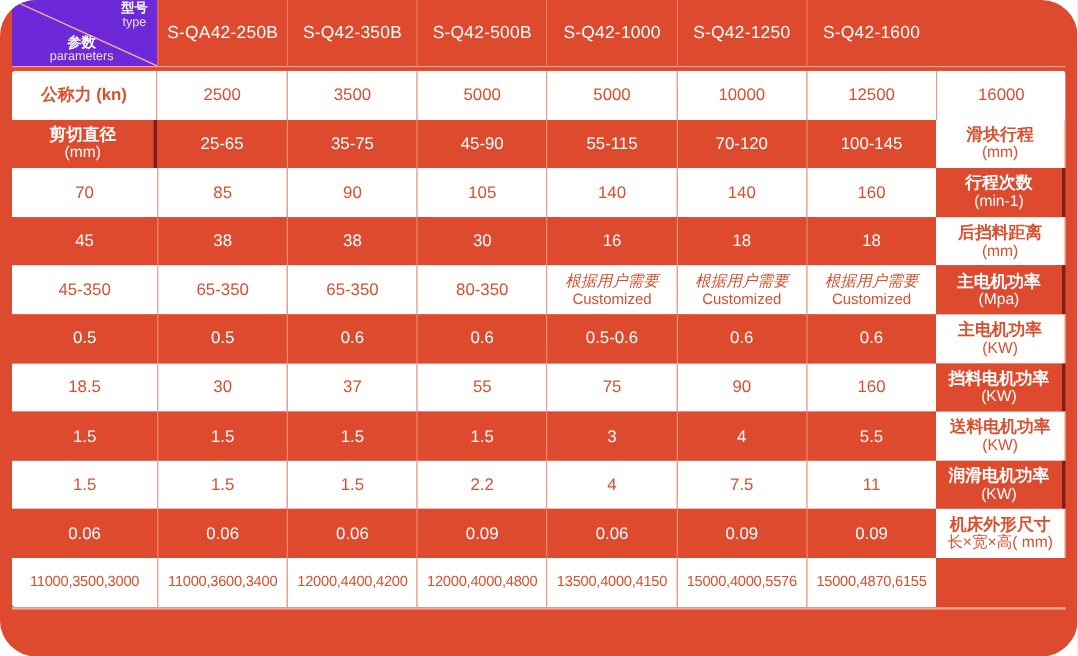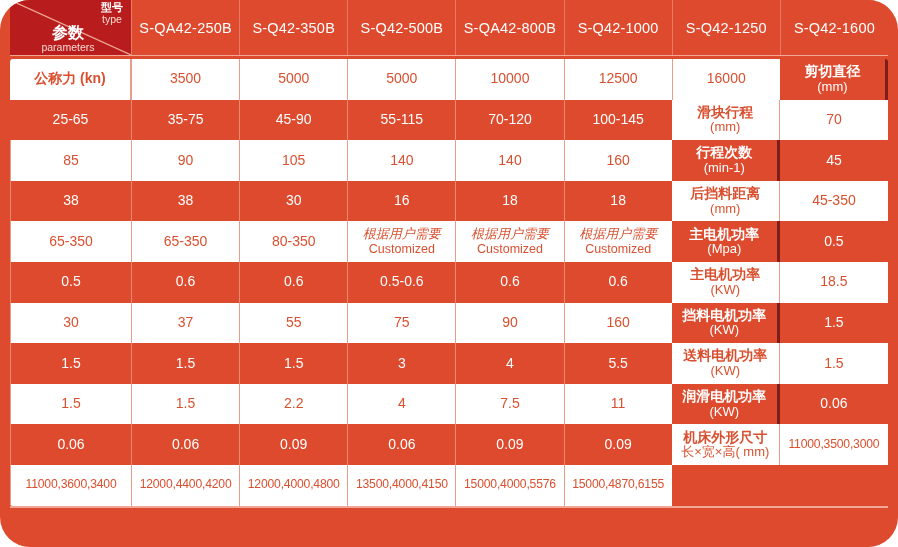--- a/index.html
+++ b/index.html
@@ -33,21 +33,21 @@
     left: 0;
     top: 0;
     width: 898px;
     display: grid;
     grid-template-columns: 131px repeat(7, 1fr);
   }
   
   .hdr-corner {
     position: relative;
     height: 55px;
-    background: #b91c1c;
+    background: #6d28d9;
     overflow: hidden;
   }
   .hdr-corner .diag {
     position: absolute;
     left: 0;
     top: 0;
     width: 100%;
     height: 100%;
     display: block;
   }
@@ -63,21 +63,21 @@
   .corner-type .en { font-size: 10.5px; display: block; color: #f7d9d2; }
   .corner-params {
     position: absolute;
     left: 6px;
     bottom: 2px;
     text-align: center;
     line-height: 1.08;
     color: #ffffff;
     width: 104px;
   }
-  .corner-params .zh { font-size: 16px; font-weight: bold; display: block; }
+  .corner-params .zh { font-size: 12px; font-weight: bold; display: block; }
   .corner-params .en { font-size: 10.5px; display: block; color: #f7d9d2; }
 
   .hdr-cell {
     height: 55px;
     background: #DE4A2E;
     color: #ffffff;
     font-size: 14.5px;
     letter-spacing: 0.2px;
     display: flex;
     align-items: center;
@@ -167,32 +167,34 @@
             <span class="en">type</span>
           </span>
           <span class="corner-params">
             <span class="zh">参数</span>
             <span class="en">parameters</span>
           </span>
         </div>
         <div class="hdr-cell">S-QA42-250B</div>
         <div class="hdr-cell">S-Q42-350B</div>
         <div class="hdr-cell">S-Q42-500B</div>
-        <div class="hdr-cell">S-QA42-800B</div>
         <div class="hdr-cell">S-Q42-1000</div>
         <div class="hdr-cell">S-Q42-1250</div>
         <div class="hdr-cell">S-Q42-1600</div>
       </div>
     </div>
     <div class="hdr-underline"></div>
 
     <div class="body-block">
       <div class="body-grid" id="body-grid">
           <div class="cell label row-white single rc-white">
             <span class="l1">公称力 (kn)</span>
+          </div>
+          <div class="cell val row-white first-data rc-white">
+            <span class="v1">2500</span>
           </div>
           <div class="cell val row-white rc-white">
             <span class="v1">3500</span>
           </div>
           <div class="cell val row-white rc-white">
             <span class="v1">5000</span>
           </div>
           <div class="cell val row-white rc-white">
             <span class="v1">5000</span>
           </div>

